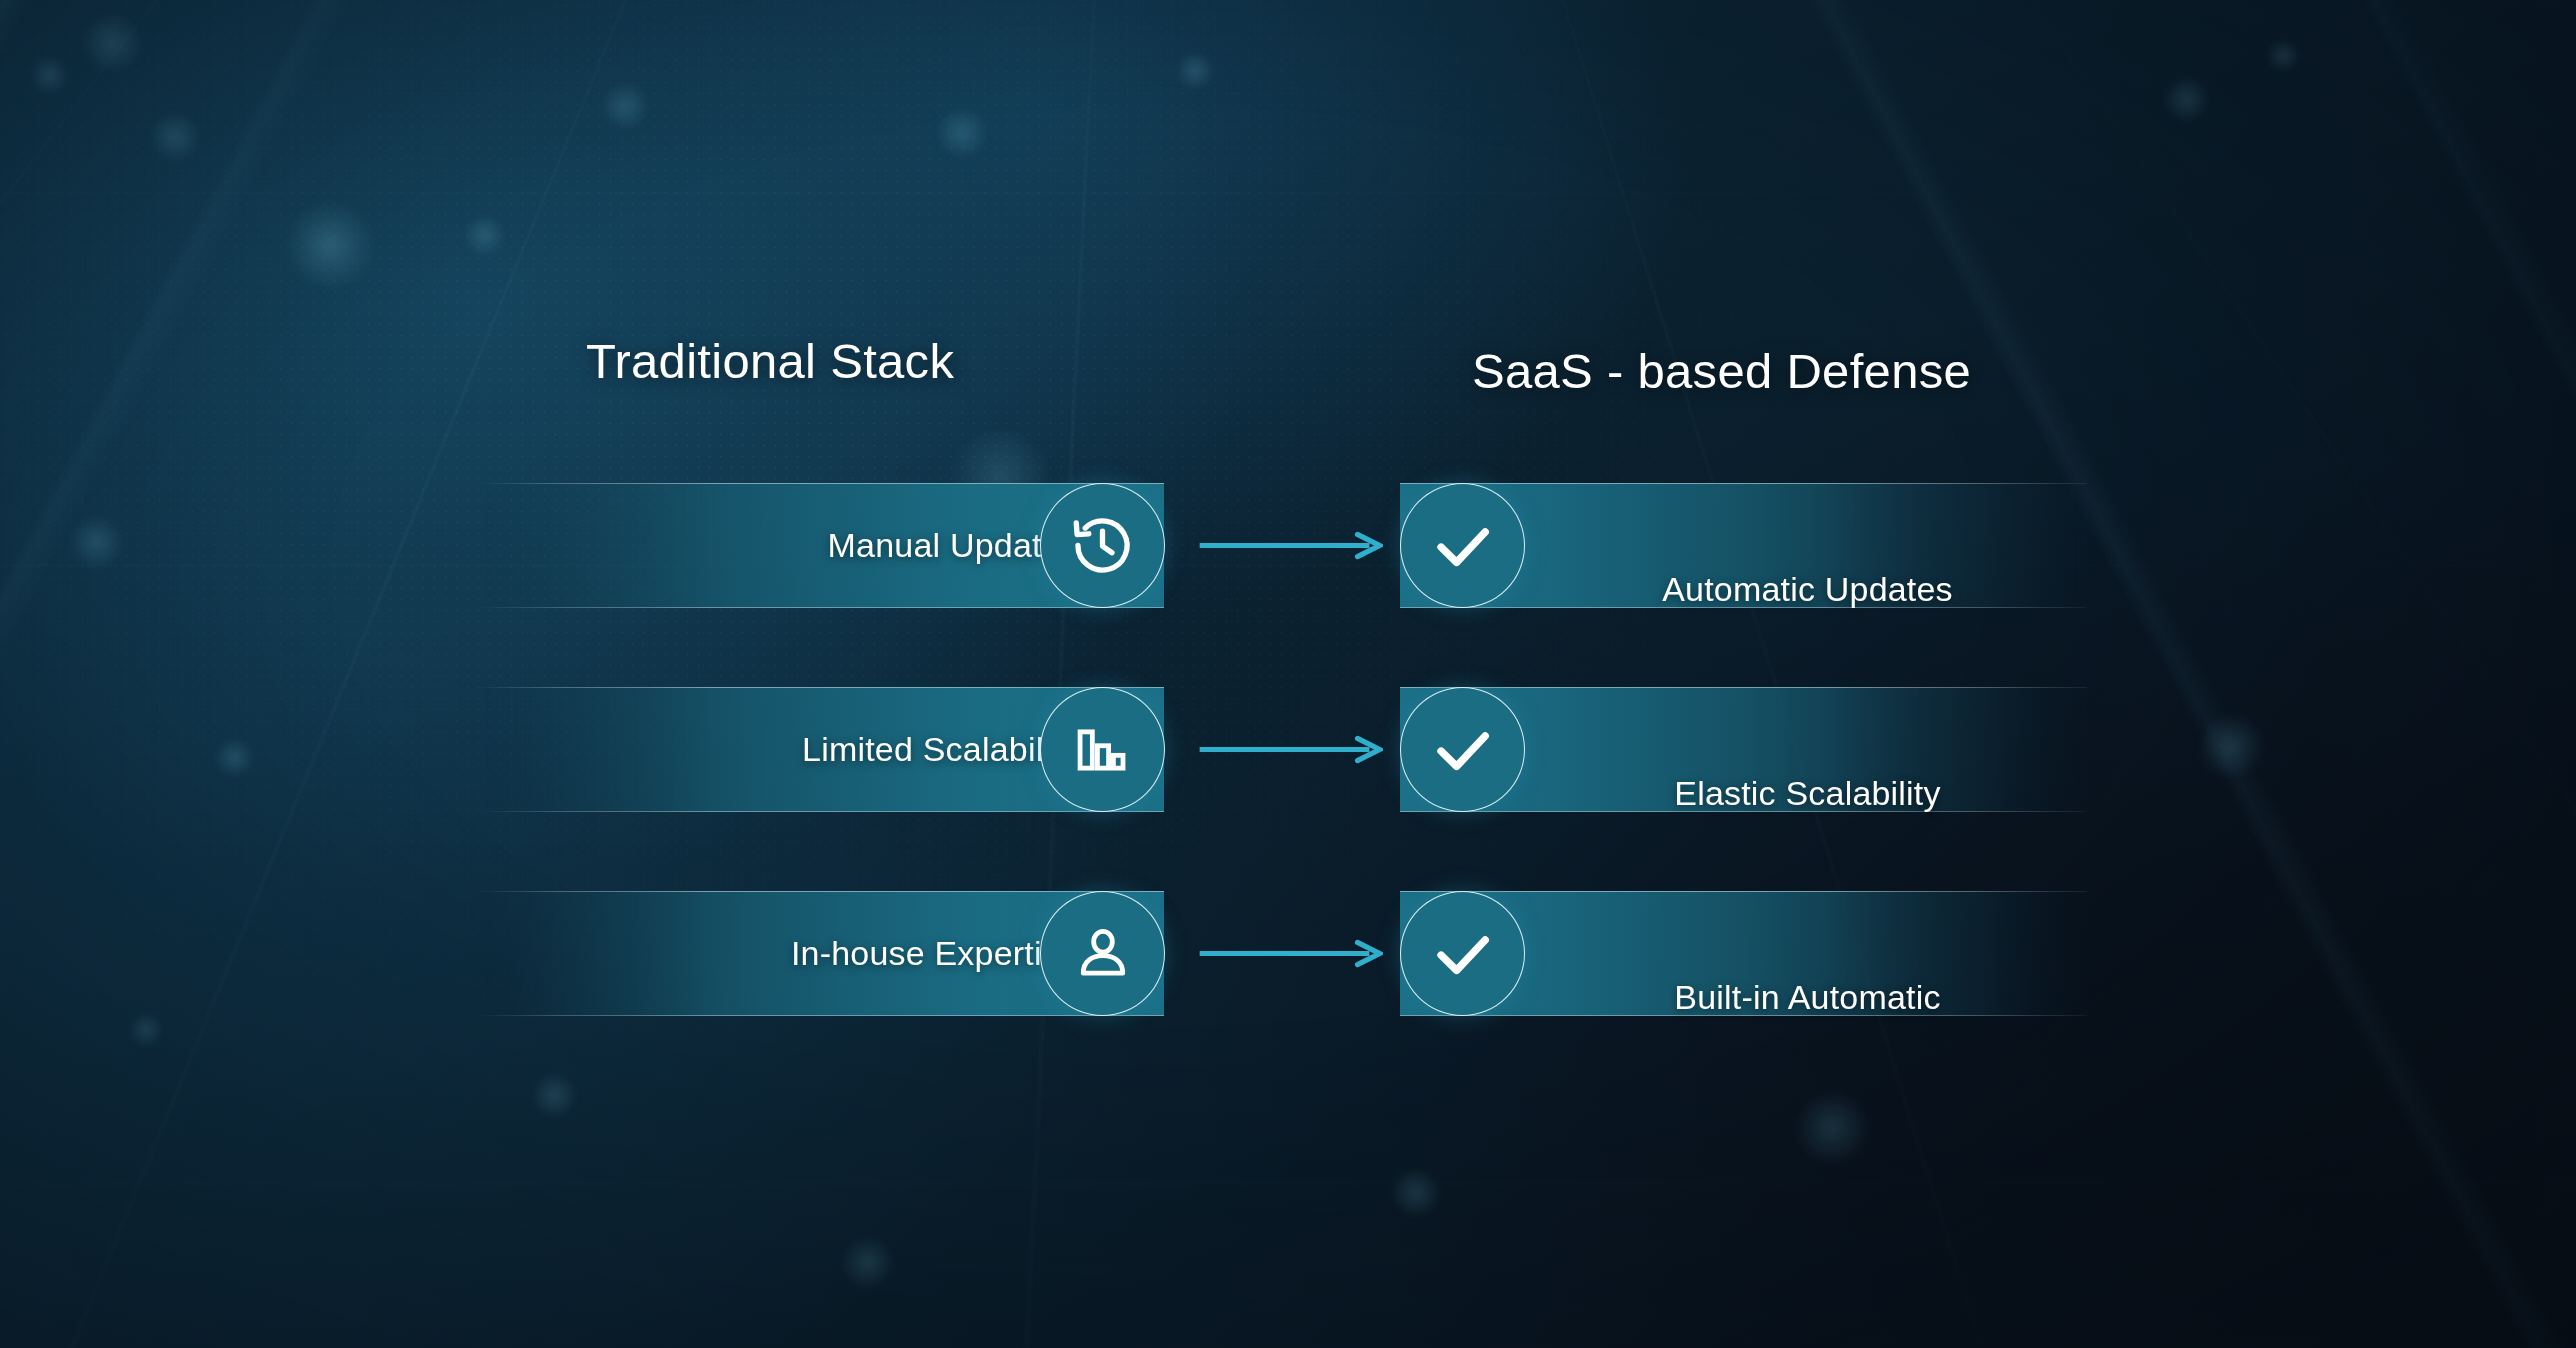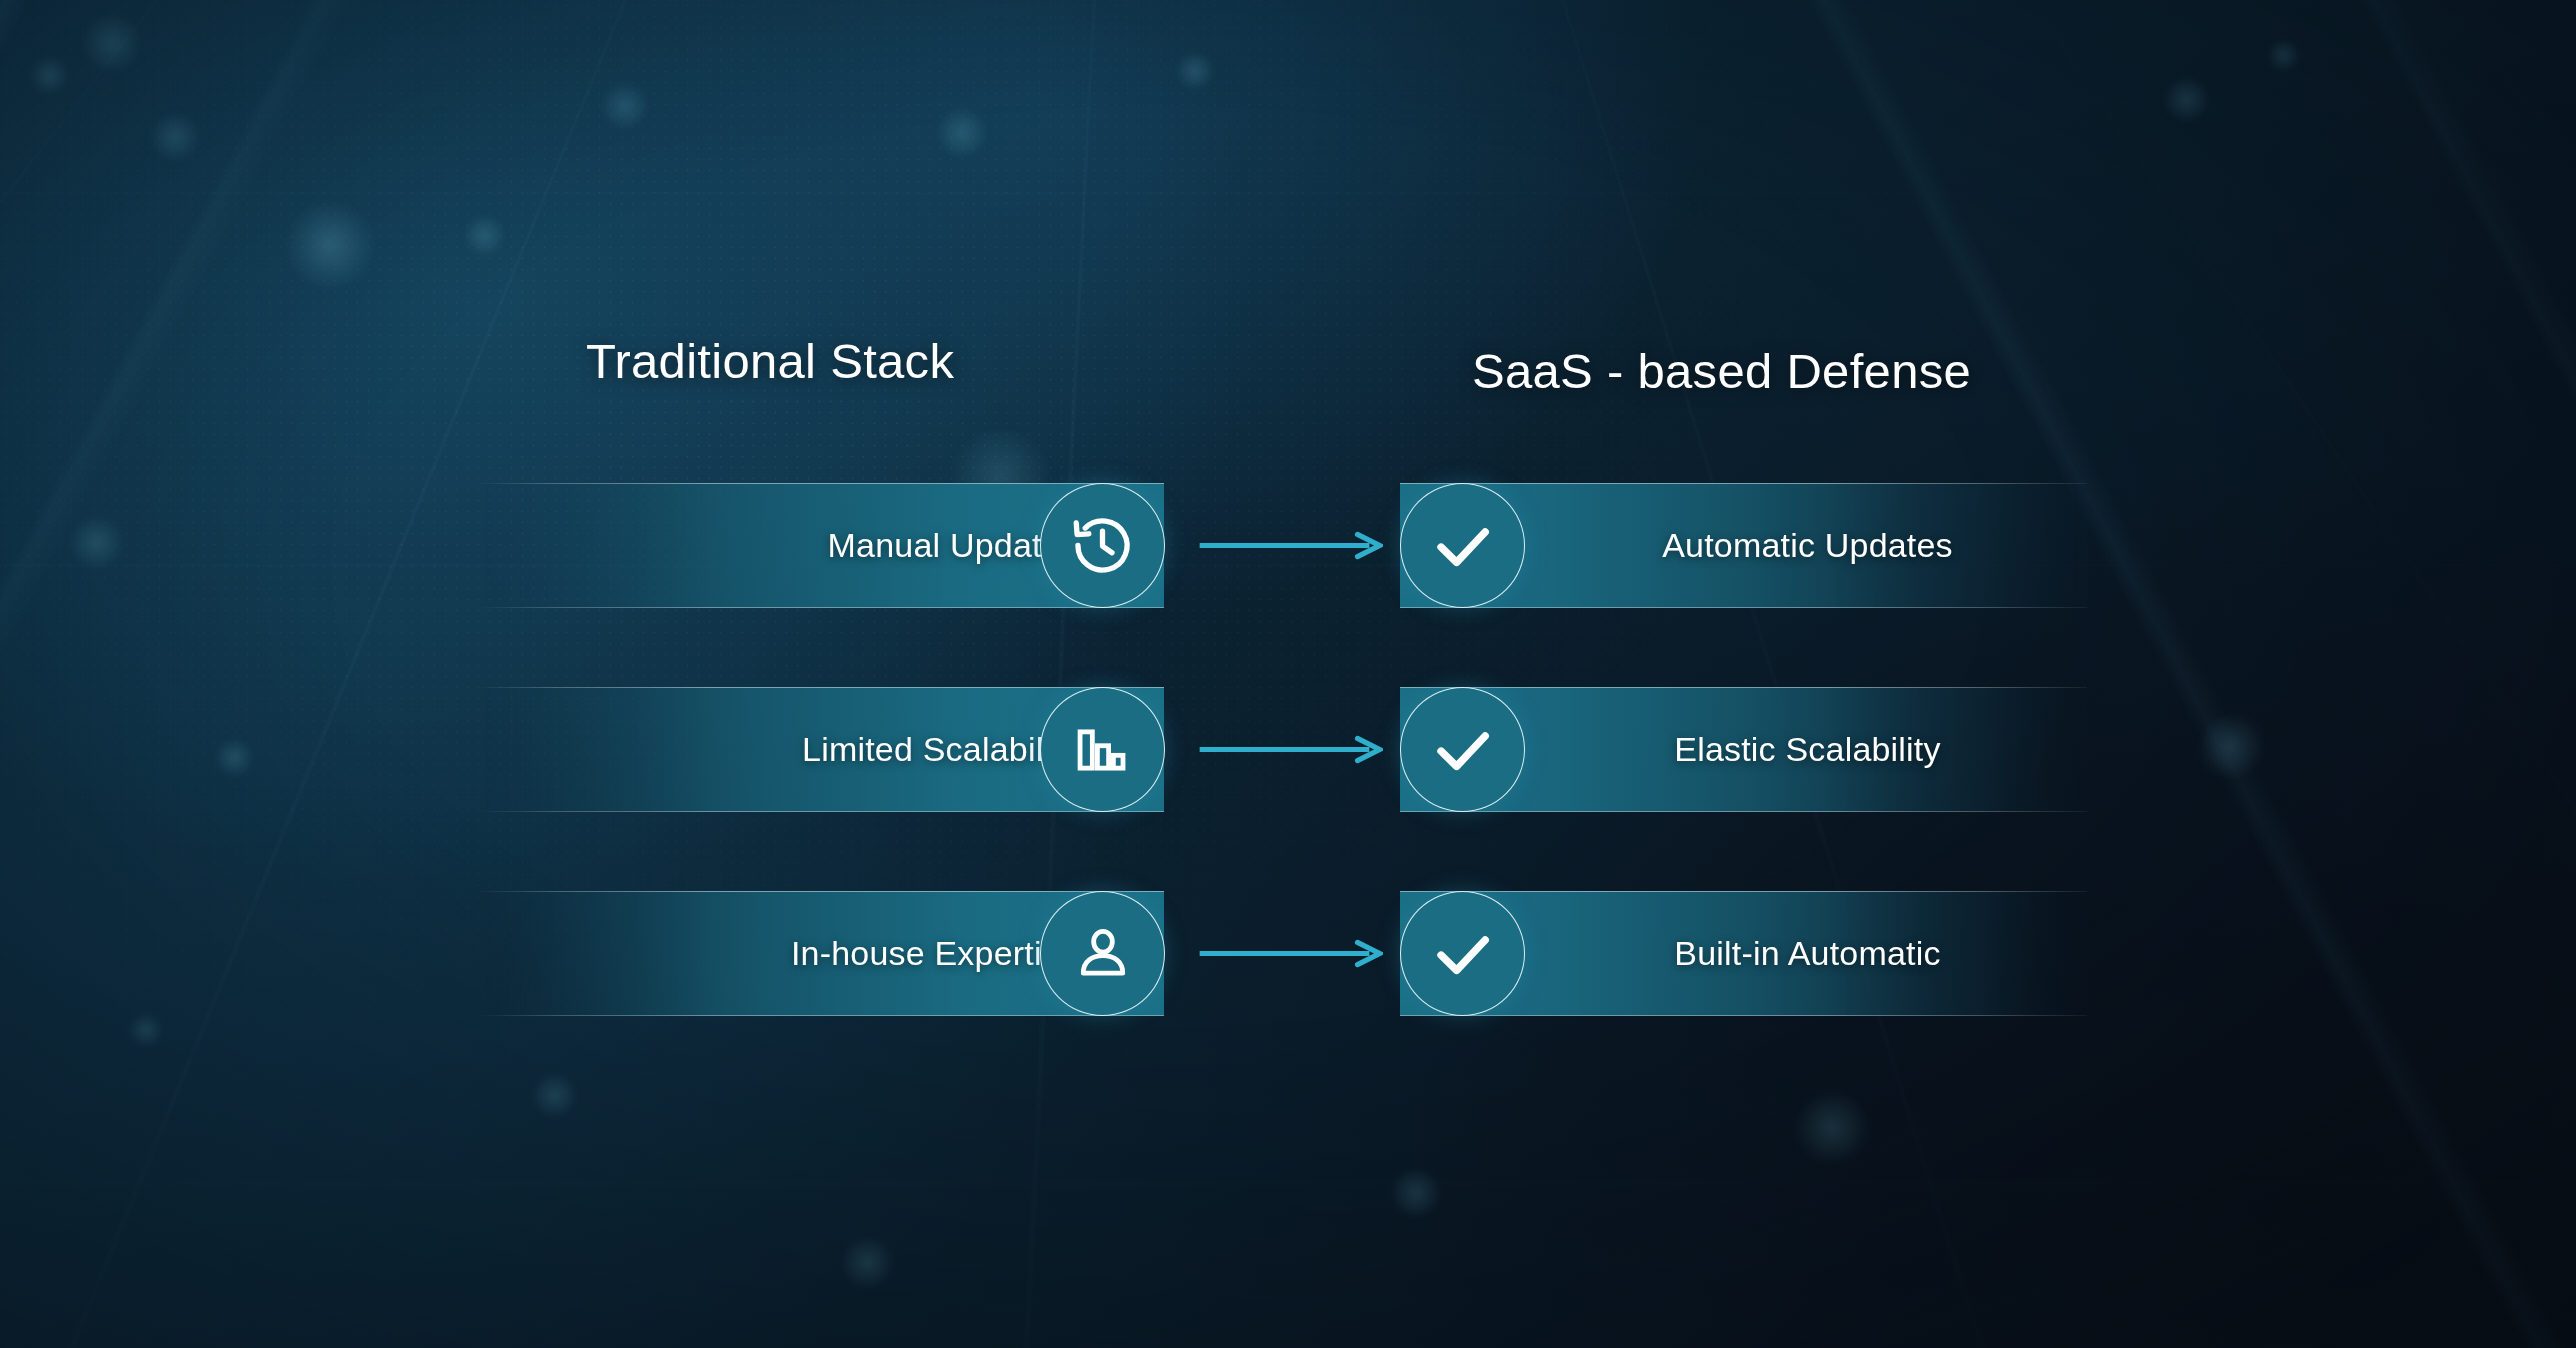--- a/index.html
+++ b/index.html
@@ -159,20 +159,21 @@
     height: 125px;
     display: flex;
     align-items: center;
     justify-content: center;
     color: #ffffff;
     font-size: 34px;
     font-weight: 400;
     letter-spacing: 0.2px;
     white-space: nowrap;
     text-shadow: 0 1.7px 8.6px rgba(0,0,0,.5);
+    margin-top: 44px;
   }
 
   
   .circle {
     position: absolute;
     width: 125px;
     height: 125px;
     border-radius: 50%;
     background: #1a6d82;
     border: 1.7px solid rgba(235,248,252,.92);

